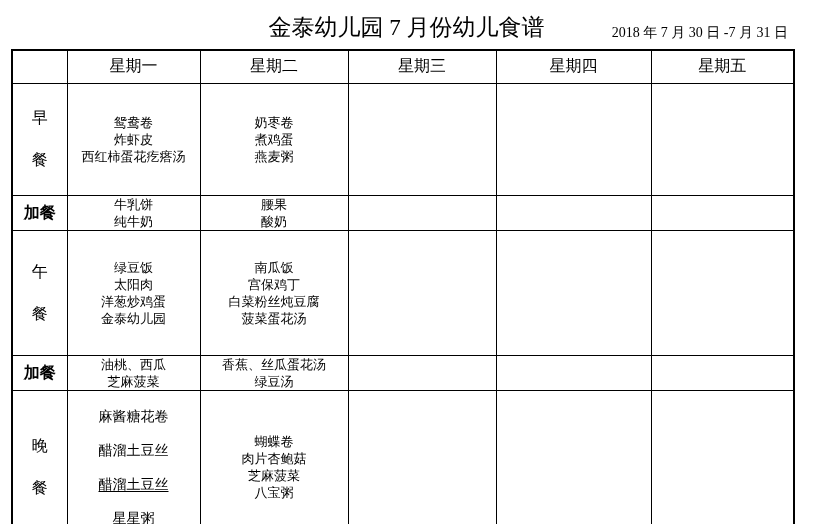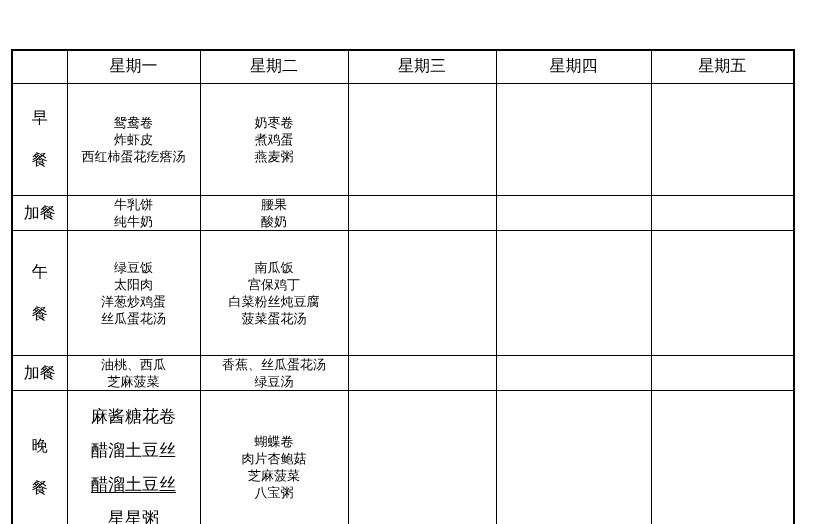--- a/index.html
+++ b/index.html
@@ -63,41 +63,44 @@
   }
   .meal-label {
     font-size: 16px;
     white-space: pre-line;
   }
   tr.tall .meal-label {
     line-height: 42px;
   }
   tr.snack .meal-label {
     line-height: 18px;
+    font-weight: bold;
   }
   .menu-cell {
     font-size: 13px;
     line-height: 17px;
     white-space: pre-line;
     font-family: Liberation Serif, serif;
   }
   .menu-line {
-    font-size: 17px;
+    font-size: 14px;
     line-height: 17px;
   }
   .underlined {
     text-decoration: underline;
     text-underline-offset: 2px;
   }
 </style>
 </head>
 <body>
 
 <div class="page">
 
+  <div class="doc-title">金泰幼儿园 7 月份幼儿食谱</div>
+  <div class="doc-date">2018 年 7 月 30 日 -7 月 31 日</div>
 
   <table class="menu">
     <colgroup>
       <col style="width:55px">
       <col style="width:133px">
       <col style="width:148px">
       <col style="width:148px">
       <col style="width:155px">
       <col style="width:143px">
     </colgroup>
@@ -134,21 +137,21 @@
         <td class="menu-cell"></td>
         <td class="menu-cell"></td>
         <td class="menu-cell"></td>
       </tr>
       <tr class="h-lunch tall">
         <th class="meal-label">午
 餐</th>
         <td class="menu-cell">绿豆饭
 太阳肉
 洋葱炒鸡蛋
-丝瓜蛋花汤</td>
+金泰幼儿园</td>
         <td class="menu-cell">南瓜饭
 宫保鸡丁
 白菜粉丝炖豆腐
 菠菜蛋花汤</td>
         <td class="menu-cell"></td>
         <td class="menu-cell"></td>
         <td class="menu-cell"></td>
       </tr>
       <tr class="h-snack2 snack">
         <th class="meal-label">加餐</th>

